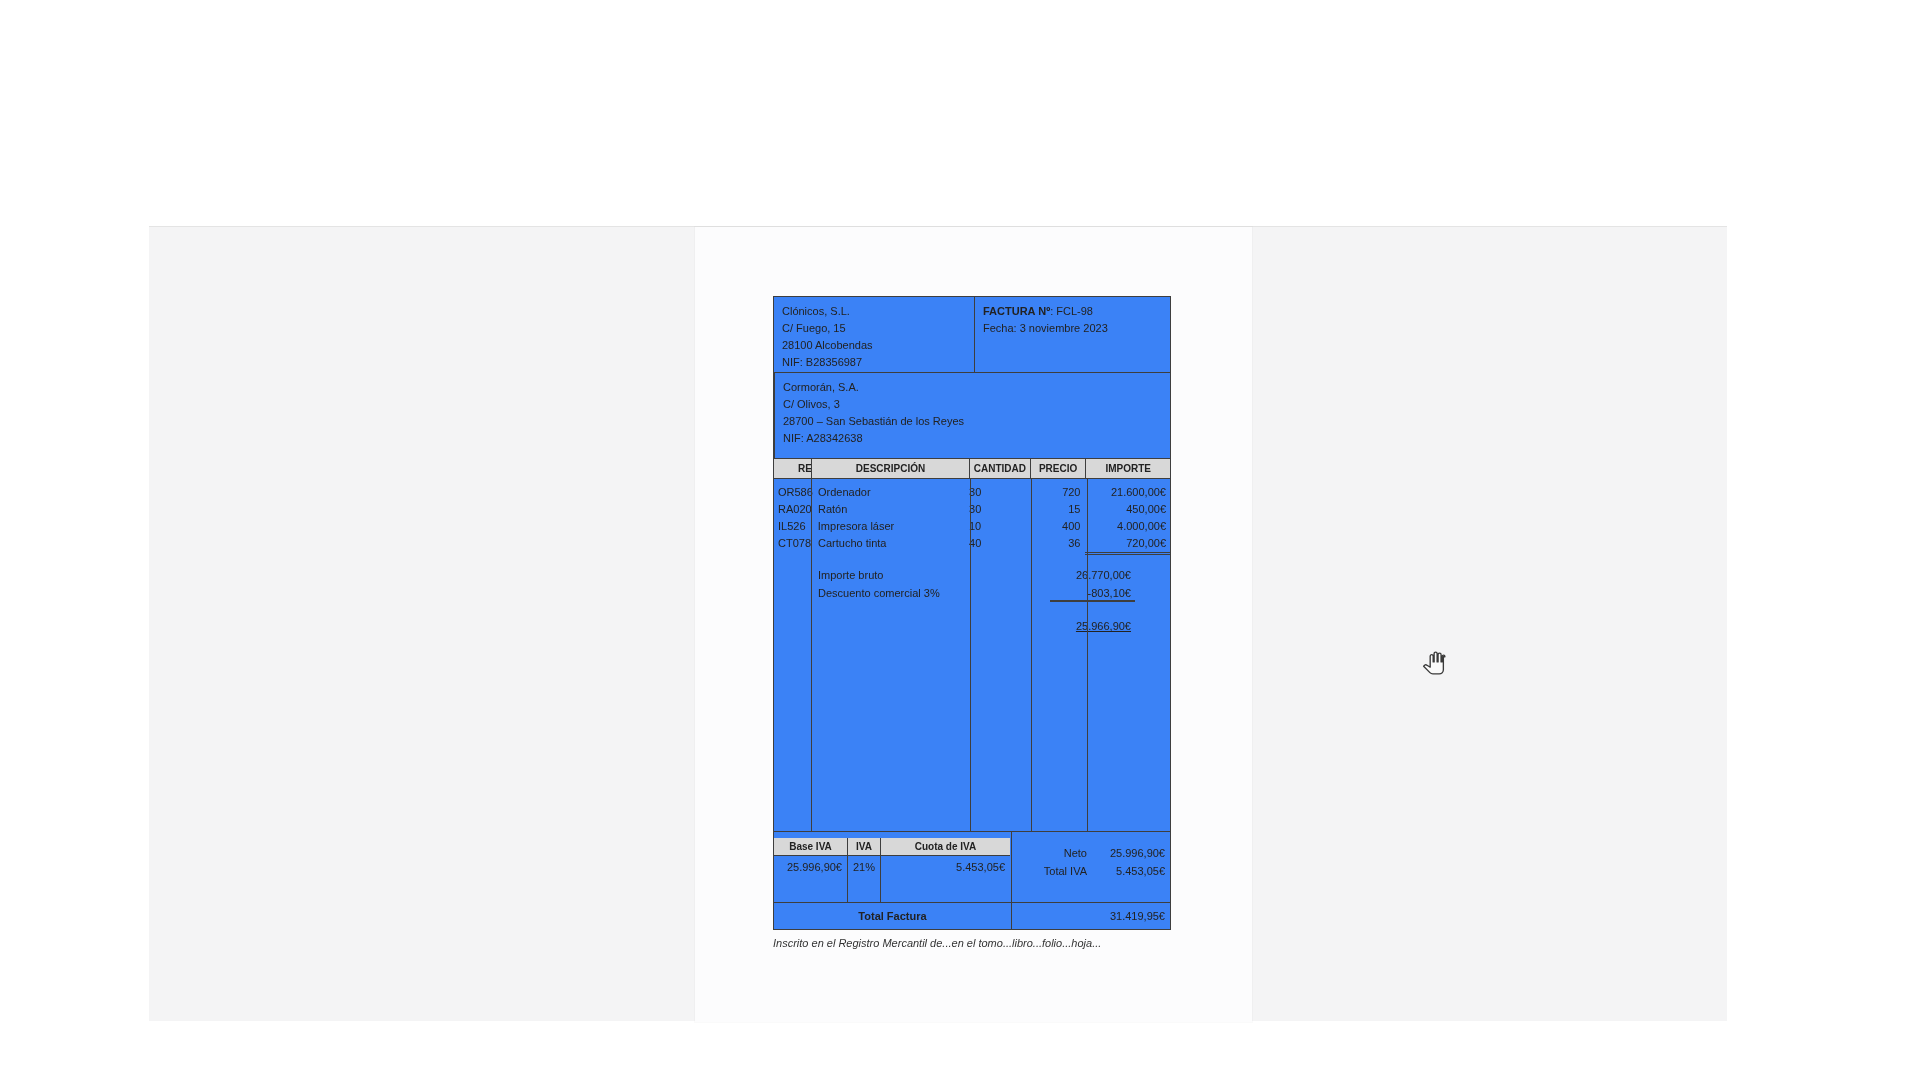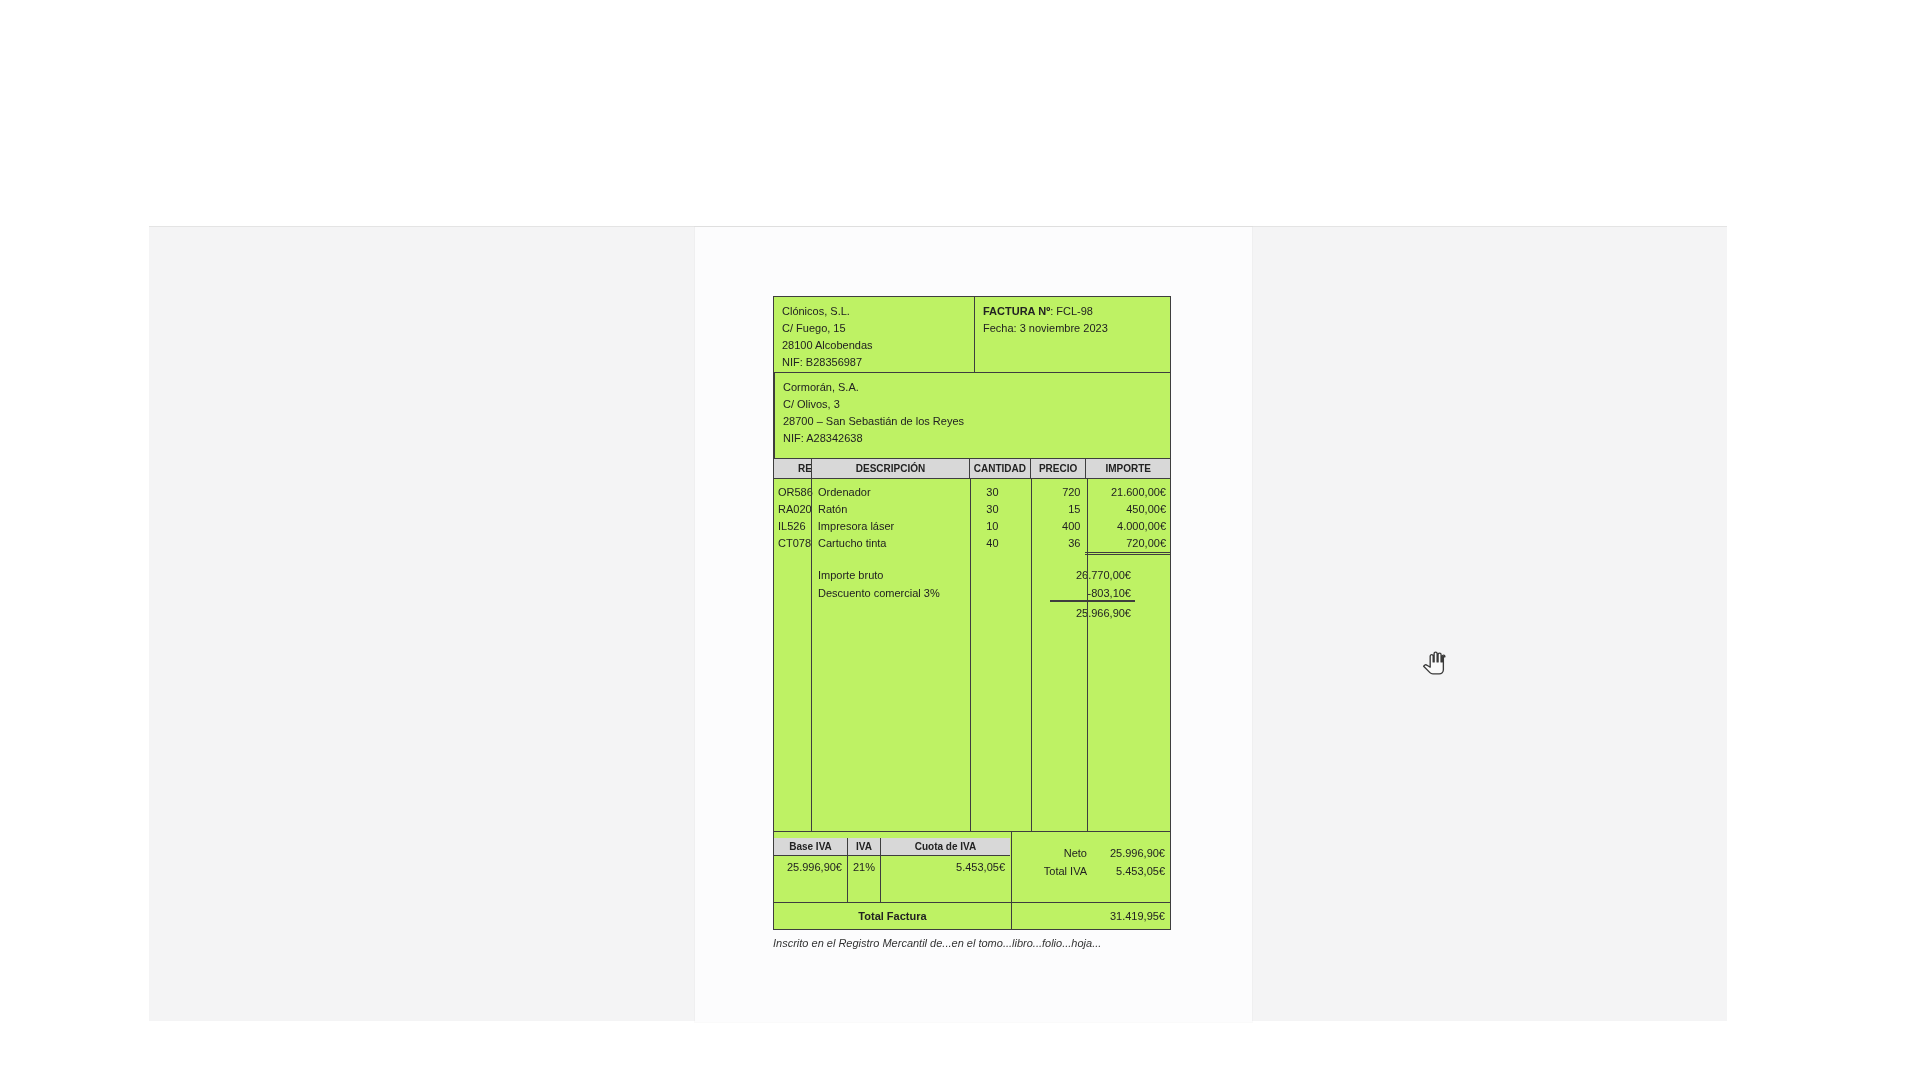--- a/index.html
+++ b/index.html
@@ -3,52 +3,52 @@
 <meta charset="utf-8">
 <style>
   * { margin:0; padding:0; box-sizing:border-box; }
   html,body { width:1920px; height:1080px; background:#ffffff; overflow:hidden;
               font-family:"Liberation Sans", sans-serif; color:#222; }
   .viewer { position:absolute; left:149px; top:226px; width:1578px; height:795px;
             background:#f4f4f5; border-top:1px solid #e4e4e4; }
   .page { position:absolute; left:546px; top:0; width:557px; height:795px;
           background:#fcfcfd; box-shadow:0 0 0 1px rgba(0,0,0,0.02); }
   .invoice { position:absolute; left:78px; top:69px; width:398px;
-             border:1px solid #3e3e3e; font-size:11px; background:#bef264; }
+             border:1px solid #3e3e3e; font-size:11px; background:#3b82f6; }
   .line { display:block; line-height:17px; white-space:nowrap; }
   .sec { display:flex; border-bottom:1px solid #3e3e3e; }
   .sec1 { height:76px; }
   .sec2 { height:86px; }
   .sec .left  { width:200px; padding:6px 0 0 8px; }
   .sec .right { flex:1; border-left:1px solid #3e3e3e; padding:6px 0 0 8px; }
   .b { font-weight:bold; }
 
   .items-head { display:flex; height:20px; background:#d8d8d8; border-bottom:1px solid #3e3e3e;
                 font-weight:bold; font-size:10px; align-items:center; text-align:center; }
   .items-head > div { border-left:1px solid #3e3e3e; height:100%; line-height:19px; overflow:hidden; }
   .items-head > div:first-child { border-left:none;padding-left:24px; }
   .hw-ref{width:37px;} .hw-desc{width:159px;} .hw-qty{width:61px;} .hw-price{width:56px;} .hw-imp{width:85px;}
 
   .items-body { position:relative; height:353px; border-bottom:1px solid #3e3e3e; padding-top:5px; }
   .vline { position:absolute; top:0; bottom:0; width:1px; background:#3e3e3e; }
   .vl1{left:37px;} .vl2{left:196px;} .vl3{left:257px;} .vl4{left:313px;}
   .item-row { display:flex; height:17px; line-height:17px; }
   .c-ref { width:37px; padding-left:4px; }
   .c-desc { width:159px; padding-left:7px; }
-  .c-qty { width:61px; text-align:center; padding-right:14px; }
+  .c-qty { width:61px; text-align:left; padding-right:14px; }
   .c-price { width:56px; text-align:right; padding-right:5px; }
   .c-imp { width:85px; text-align:right; padding-right:4px; }
   .dbl-underline { border-bottom:3px double #3e3e3e; height:20px; }
   .summary { margin-top:14px; }
   .sum-row { display:flex; height:18px; line-height:18px; }
   .sum-label { width:276px; padding-left:44px; }
   .sum-amount { width:85px; margin-left:313px; text-align:right; padding-right:4px; }
   .sum-row .sum-amount { margin-left:0; }
   .underline { border-bottom:2px solid #3e3e3e; }
-  .sub-row { margin-top:2px; }
+  .sub-row { margin-top:15px;text-decoration:underline; }
 
   .bottom { display:flex; height:97px; }
   .b-left { width:237px; display:flex; flex-direction:column;margin-top:6px; }
   .iva-cols { display:flex; flex:1; }
   .iva-col { display:flex; flex-direction:column; border-right:1px solid #3e3e3e; }
   .iva-col:last-child { border-right:none; }
   .w-base{width:74px;} .w-rate{width:33px;} .w-cuota{width:129px;}
   .iva-col-h { height:18px; line-height:17px; background:#d8d8d8; border-bottom:1px solid #3e3e3e;
                font-weight:bold; font-size:10px; text-align:center; }
   .iva-col-v { padding:5px 5px 0 0; text-align:right; }

